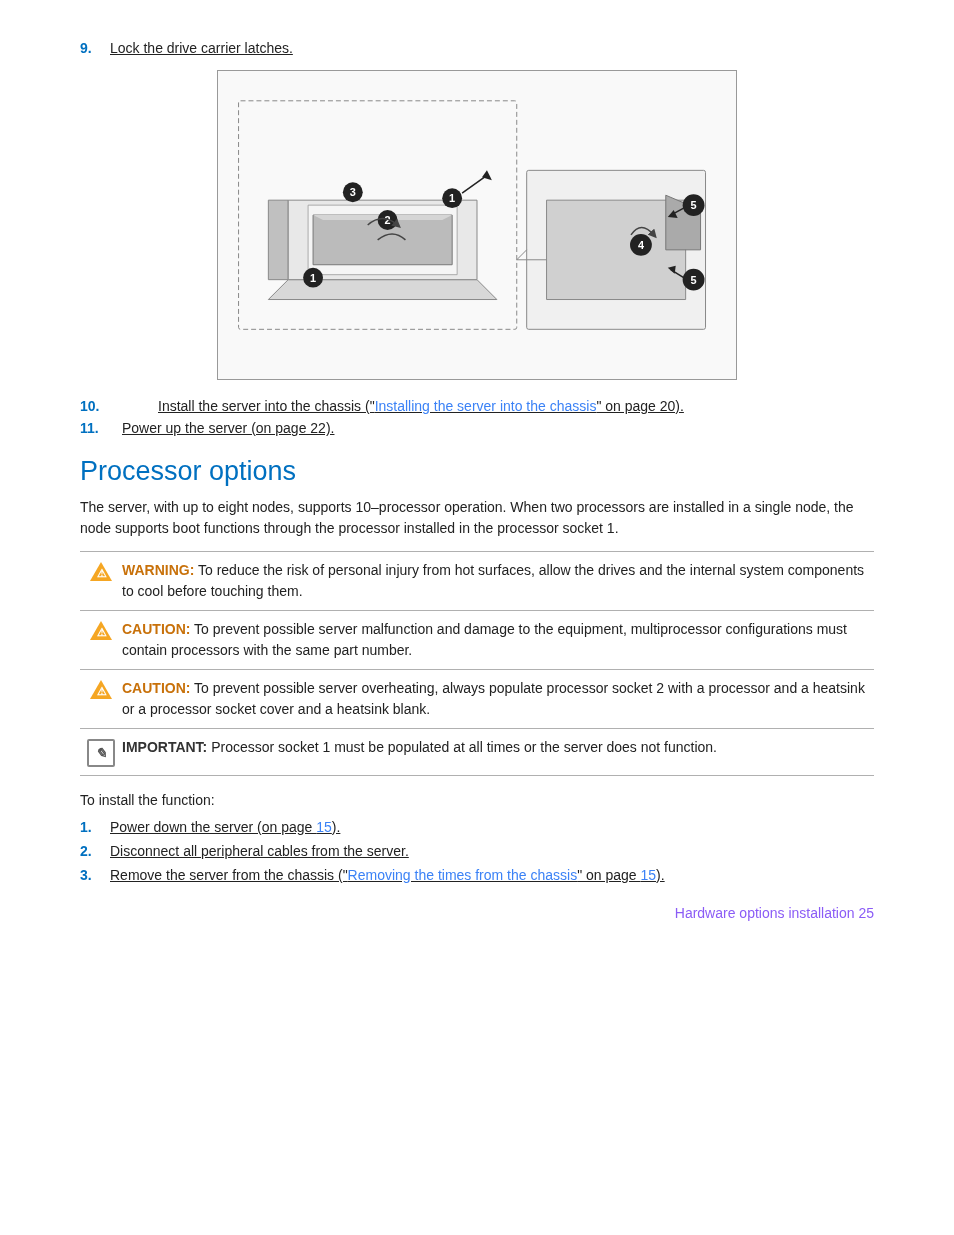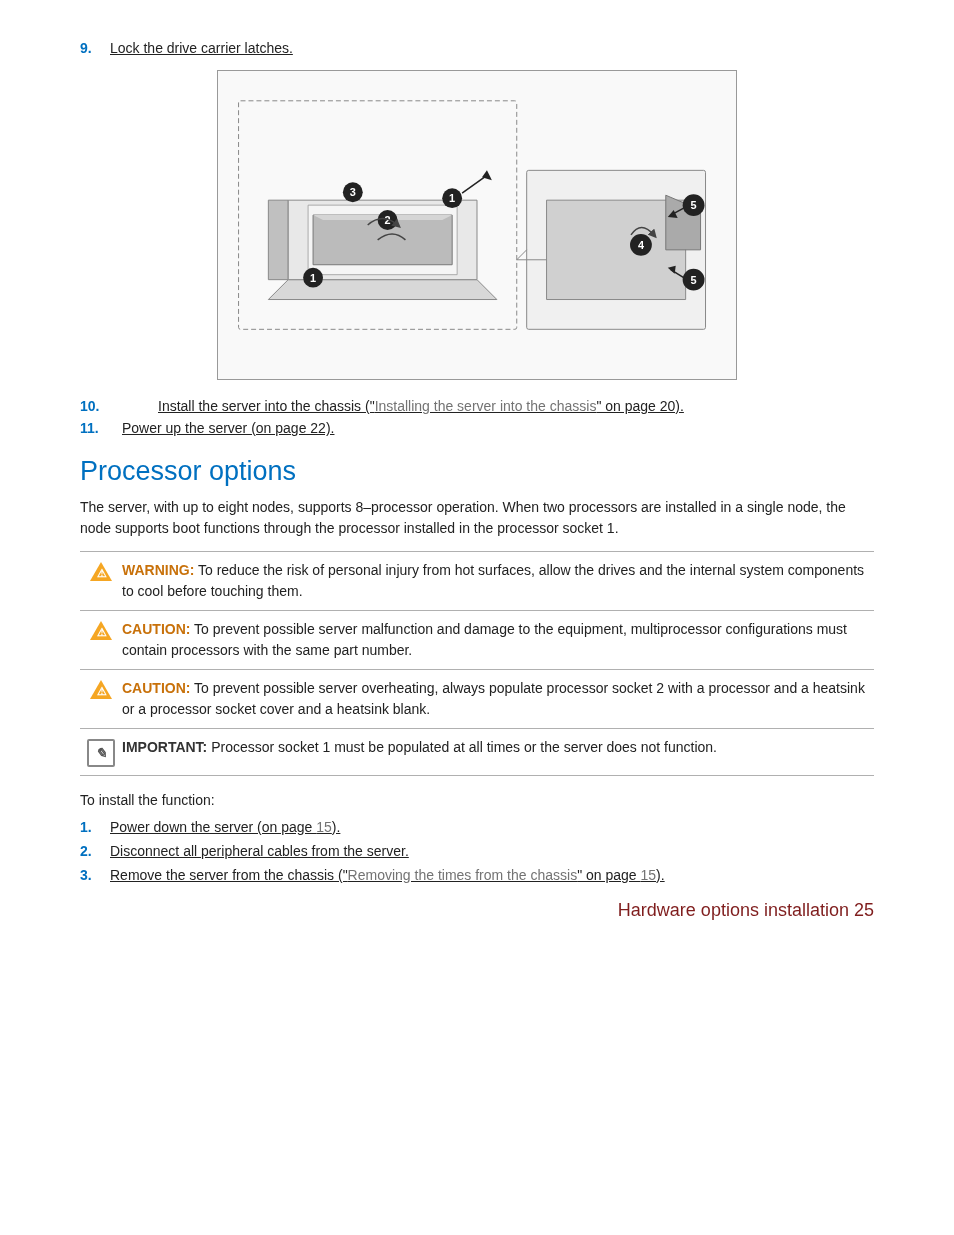--- a/index.html
+++ b/index.html
@@ -25,21 +25,21 @@
     .step-num {
       color: #0070c0;
       font-weight: bold;
       min-width: 30px;
     }
     .step-text {
       flex: 1;
       text-decoration: underline;
     }
     a.link {
-      color: #737373;
+      color: #3b82f6;
       text-decoration: none;
     }
 
     
     .diagram-area {
       margin: 14px 0 18px 0;
       display: flex;
       justify-content: center;
     }
     .diagram-box {
@@ -122,22 +122,22 @@
     .install-intro {
       margin-bottom: 8px;
       line-height: 1.5;
     }
 
     
     .page-footer {
       position: absolute;
       bottom: 30px;
       right: 80px;
-      color: #7f1d1d;
-      font-size: 18px;
+      color: #8b5cf6;
+      font-size: 14px;
     }
 
     
     .notices-wrapper {
       border-top: 1px solid #b0b0b0;
     }
     .notice-entry {
       display: flex;
       align-items: flex-start;
       border-bottom: 1px solid #b0b0b0;
@@ -252,21 +252,21 @@
     </span>
   </div>
 
   <div class="step-item" style="margin-bottom:20px;gap:12px;">
     <span class="step-num">11.</span>
     <span class="step-text">Power up the server (on page 22).</span>
   </div>
 
   <h2 class="section-heading">Processor options</h2>
 
-  <p class="body-para">The server, with up to eight nodes, supports 8–processor operation. When two processors are installed in a single node, the node supports boot functions through the processor installed in the processor socket 1.</p>
+  <p class="body-para">The server, with up to eight nodes, supports 10–processor operation. When two processors are installed in a single node, the node supports boot functions through the processor installed in the processor socket 1.</p>
 
   <div class="notices-wrapper">
 
     <div class="notice-entry">
       <div class="notice-icon-col">
         <div class="triangle-icon">
           <span class="triangle-inner">⚠</span>
         </div>
       </div>
       <div class="notice-content-col">

